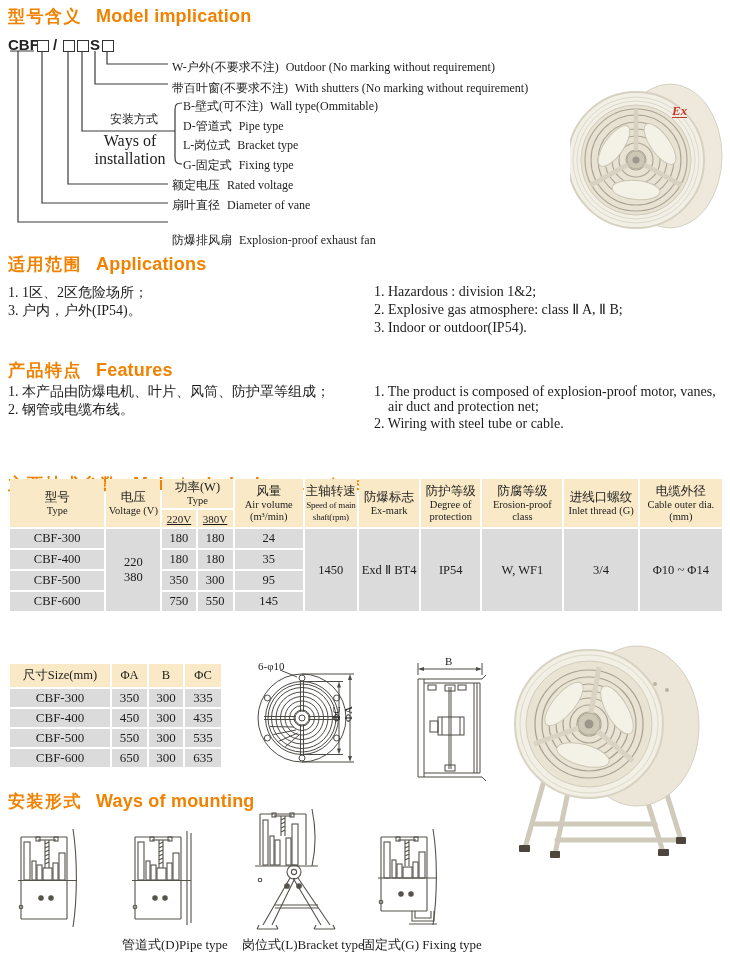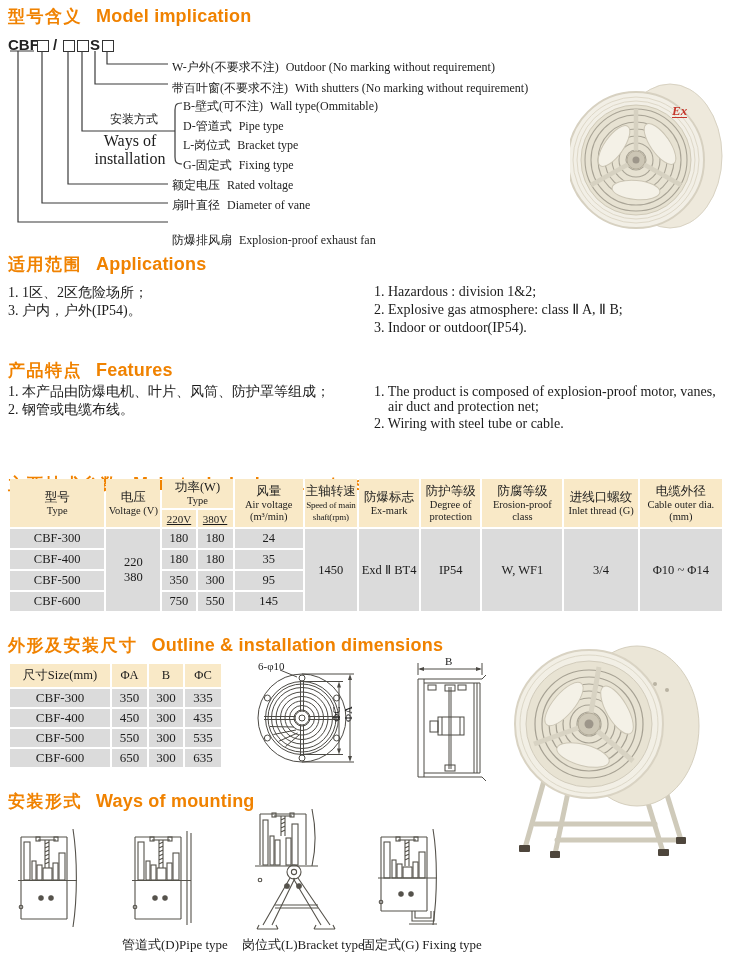--- a/index.html
+++ b/index.html
@@ -165,21 +165,21 @@
         <th rowspan="2">
             <span class="hcn">电压</span>
             <span class="hen">Voltage (V)</span>
           </th>
         <th colspan="2">
             <span class="hcn">功率(W)</span>
             <span class="hen">Type</span>
           </th>
         <th rowspan="2">
             <span class="hcn">风量</span>
-            <span class="hen">Air voltage</span>
+            <span class="hen">Air volume</span>
             <span class="hen">(m³/min)</span>
           </th>
         <th rowspan="2" class="small-col">
             <span class="hcn">主轴转速</span>
             <span class="hen">Speed of main</span>
             <span class="hen">shaft(rpm)</span>
           </th>
         <th rowspan="2">
             <span class="hcn">防爆标志</span>
             <span class="hen">Ex-mark</span>
@@ -240,23 +240,20 @@
       </tr>
       <tr>
         <td>CBF-600</td>
         <td>750</td>
         <td>550</td>
         <td>145</td>
       </tr>
     </tbody>
   </table>
 
-  <div class="sec-head" style="top:634px;">
-    <span class="cn">外形及安装尺寸</span><span class="en">Outline &amp; installation dimensions</span>
-  </div>
 
   <table class="ptable size-table" style="left:8px;top:662px;width:215px;">
     <colgroup>
         <col style="width:100px">
         <col style="width:35px">
         <col style="width:34px">
         <col style="width:36px">
       </colgroup>
     <thead>
       <tr>

